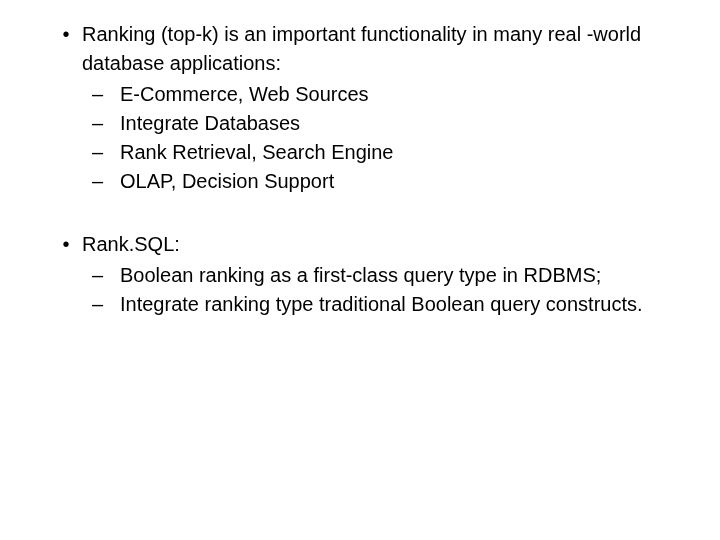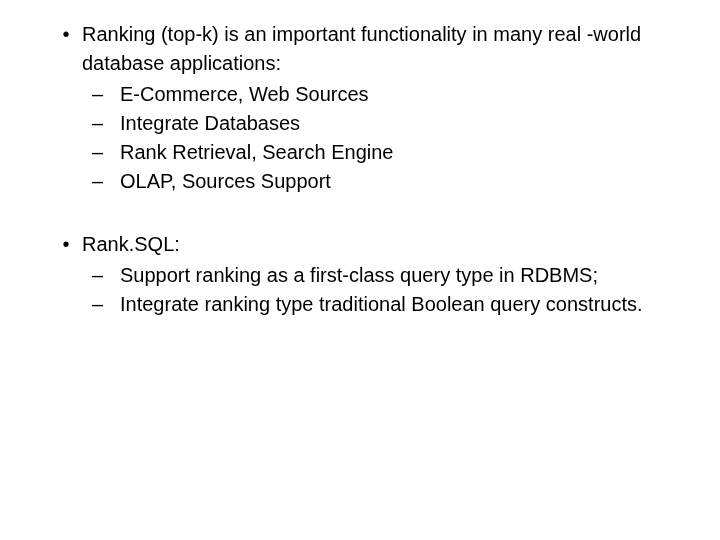--- a/index.html
+++ b/index.html
@@ -78,35 +78,35 @@
       <div class="text">Integrate Databases</div>
     </div>
 
     <div class="bullet-2">
       <div class="marker">–</div>
       <div class="text">Rank Retrieval, Search Engine</div>
     </div>
 
     <div class="bullet-2">
       <div class="marker">–</div>
-      <div class="text">OLAP, Sources Support</div>
+      <div class="text">OLAP, Decision Support</div>
     </div>
 
     <div class="spacer"></div>
 
     <div class="bullet-1">
       <div class="marker">•</div>
       <div class="text">
         <span class="bold">Rank.SQL:</span>
       </div>
     </div>
 
     <div class="bullet-2">
       <div class="marker">–</div>
-      <div class="text">Support ranking as a first-class query type in RDBMS;</div>
+      <div class="text">Boolean ranking as a first-class query type in RDBMS;</div>
     </div>
 
     <div class="bullet-2">
       <div class="marker">–</div>
       <div class="text">Integrate ranking type traditional Boolean query constructs.</div>
     </div>
 
   </div>
 </div>
 

